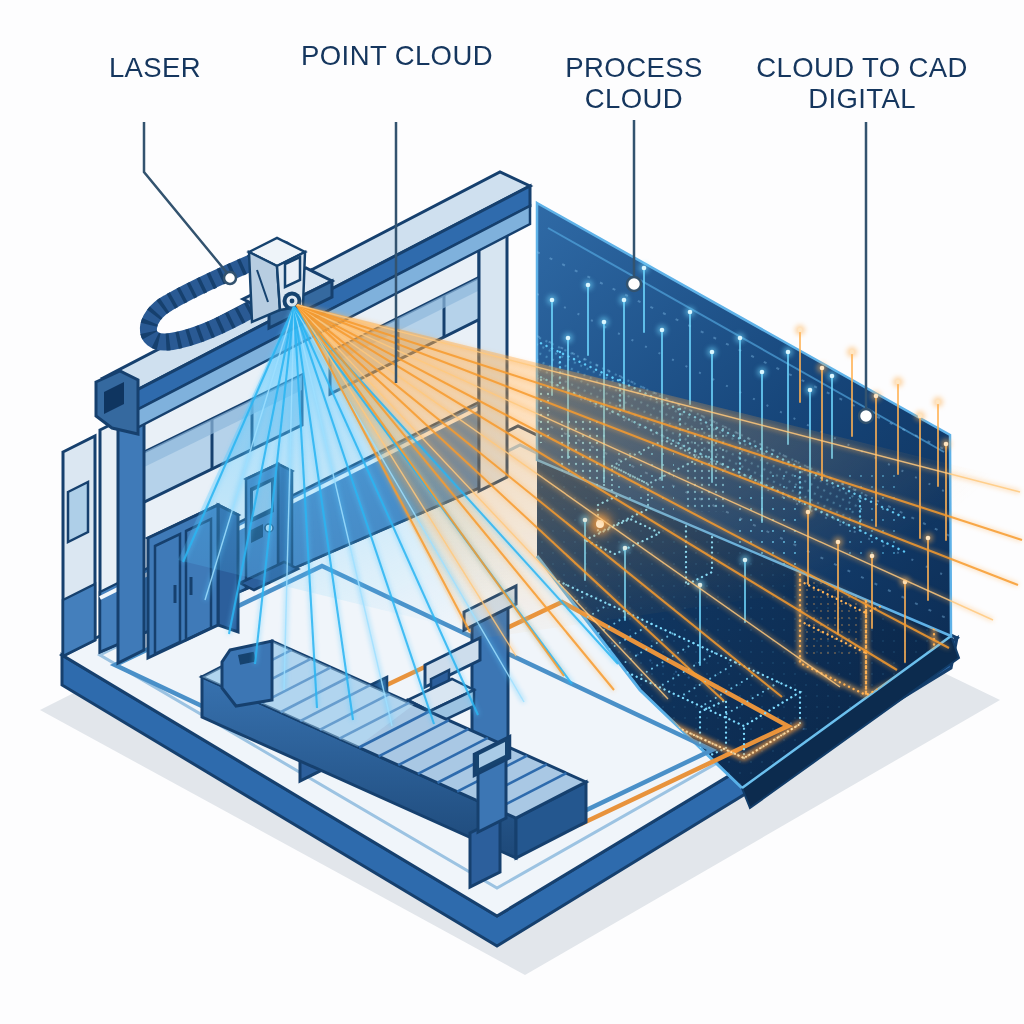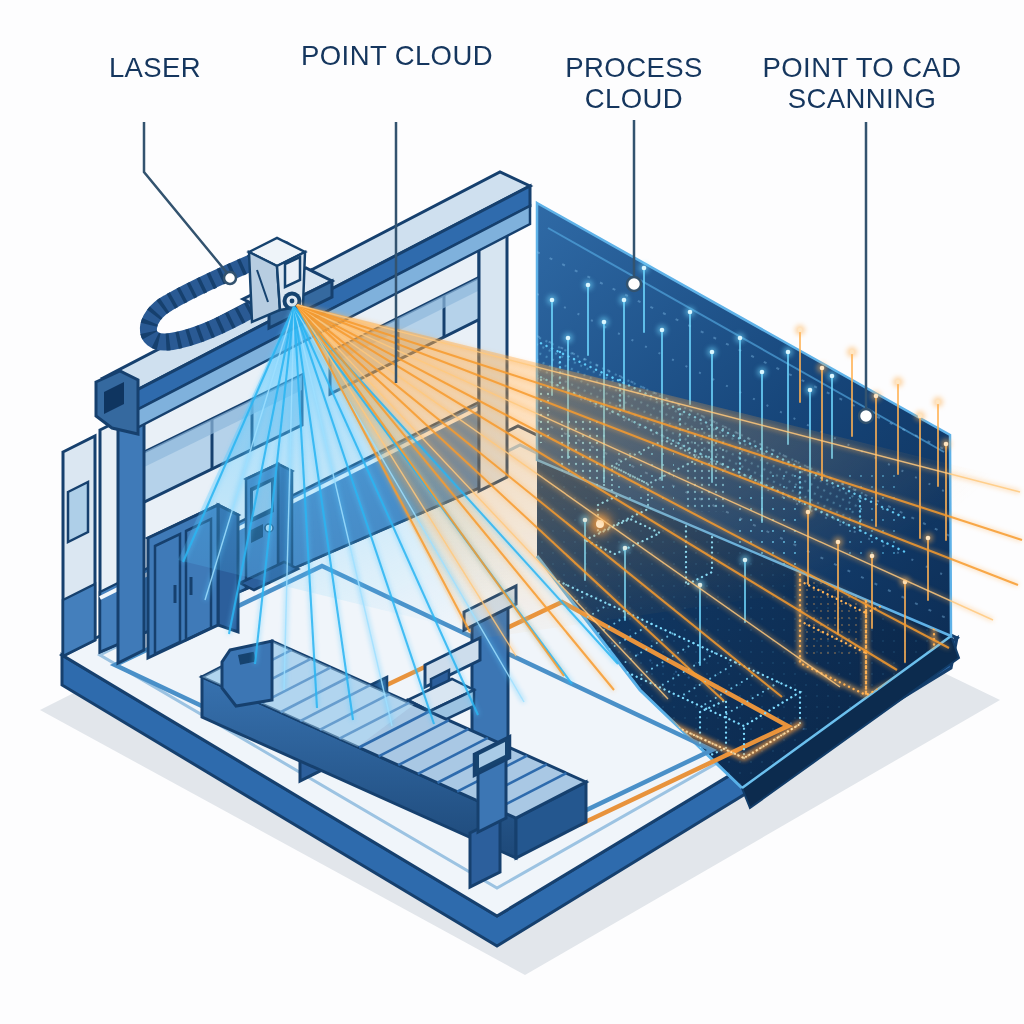--- a/index.html
+++ b/index.html
@@ -481,17 +481,17 @@
   <span>LASER</span>
 </div>
 <div class="label" style="left:267px;top:40px;">
   <span>POINT CLOUD</span>
 </div>
 <div class="label" style="left:504px;top:52px;">
   <span>PROCESS</span>
   <span>CLOUD</span>
 </div>
 <div class="label" style="left:732px;top:52px;">
-  <span>POINT TO CAD</span>
-  <span>SCANNING</span>
+  <span>CLOUD TO CAD</span>
+  <span>DIGITAL</span>
 </div>
 
 </div>
 
 </body></html>

